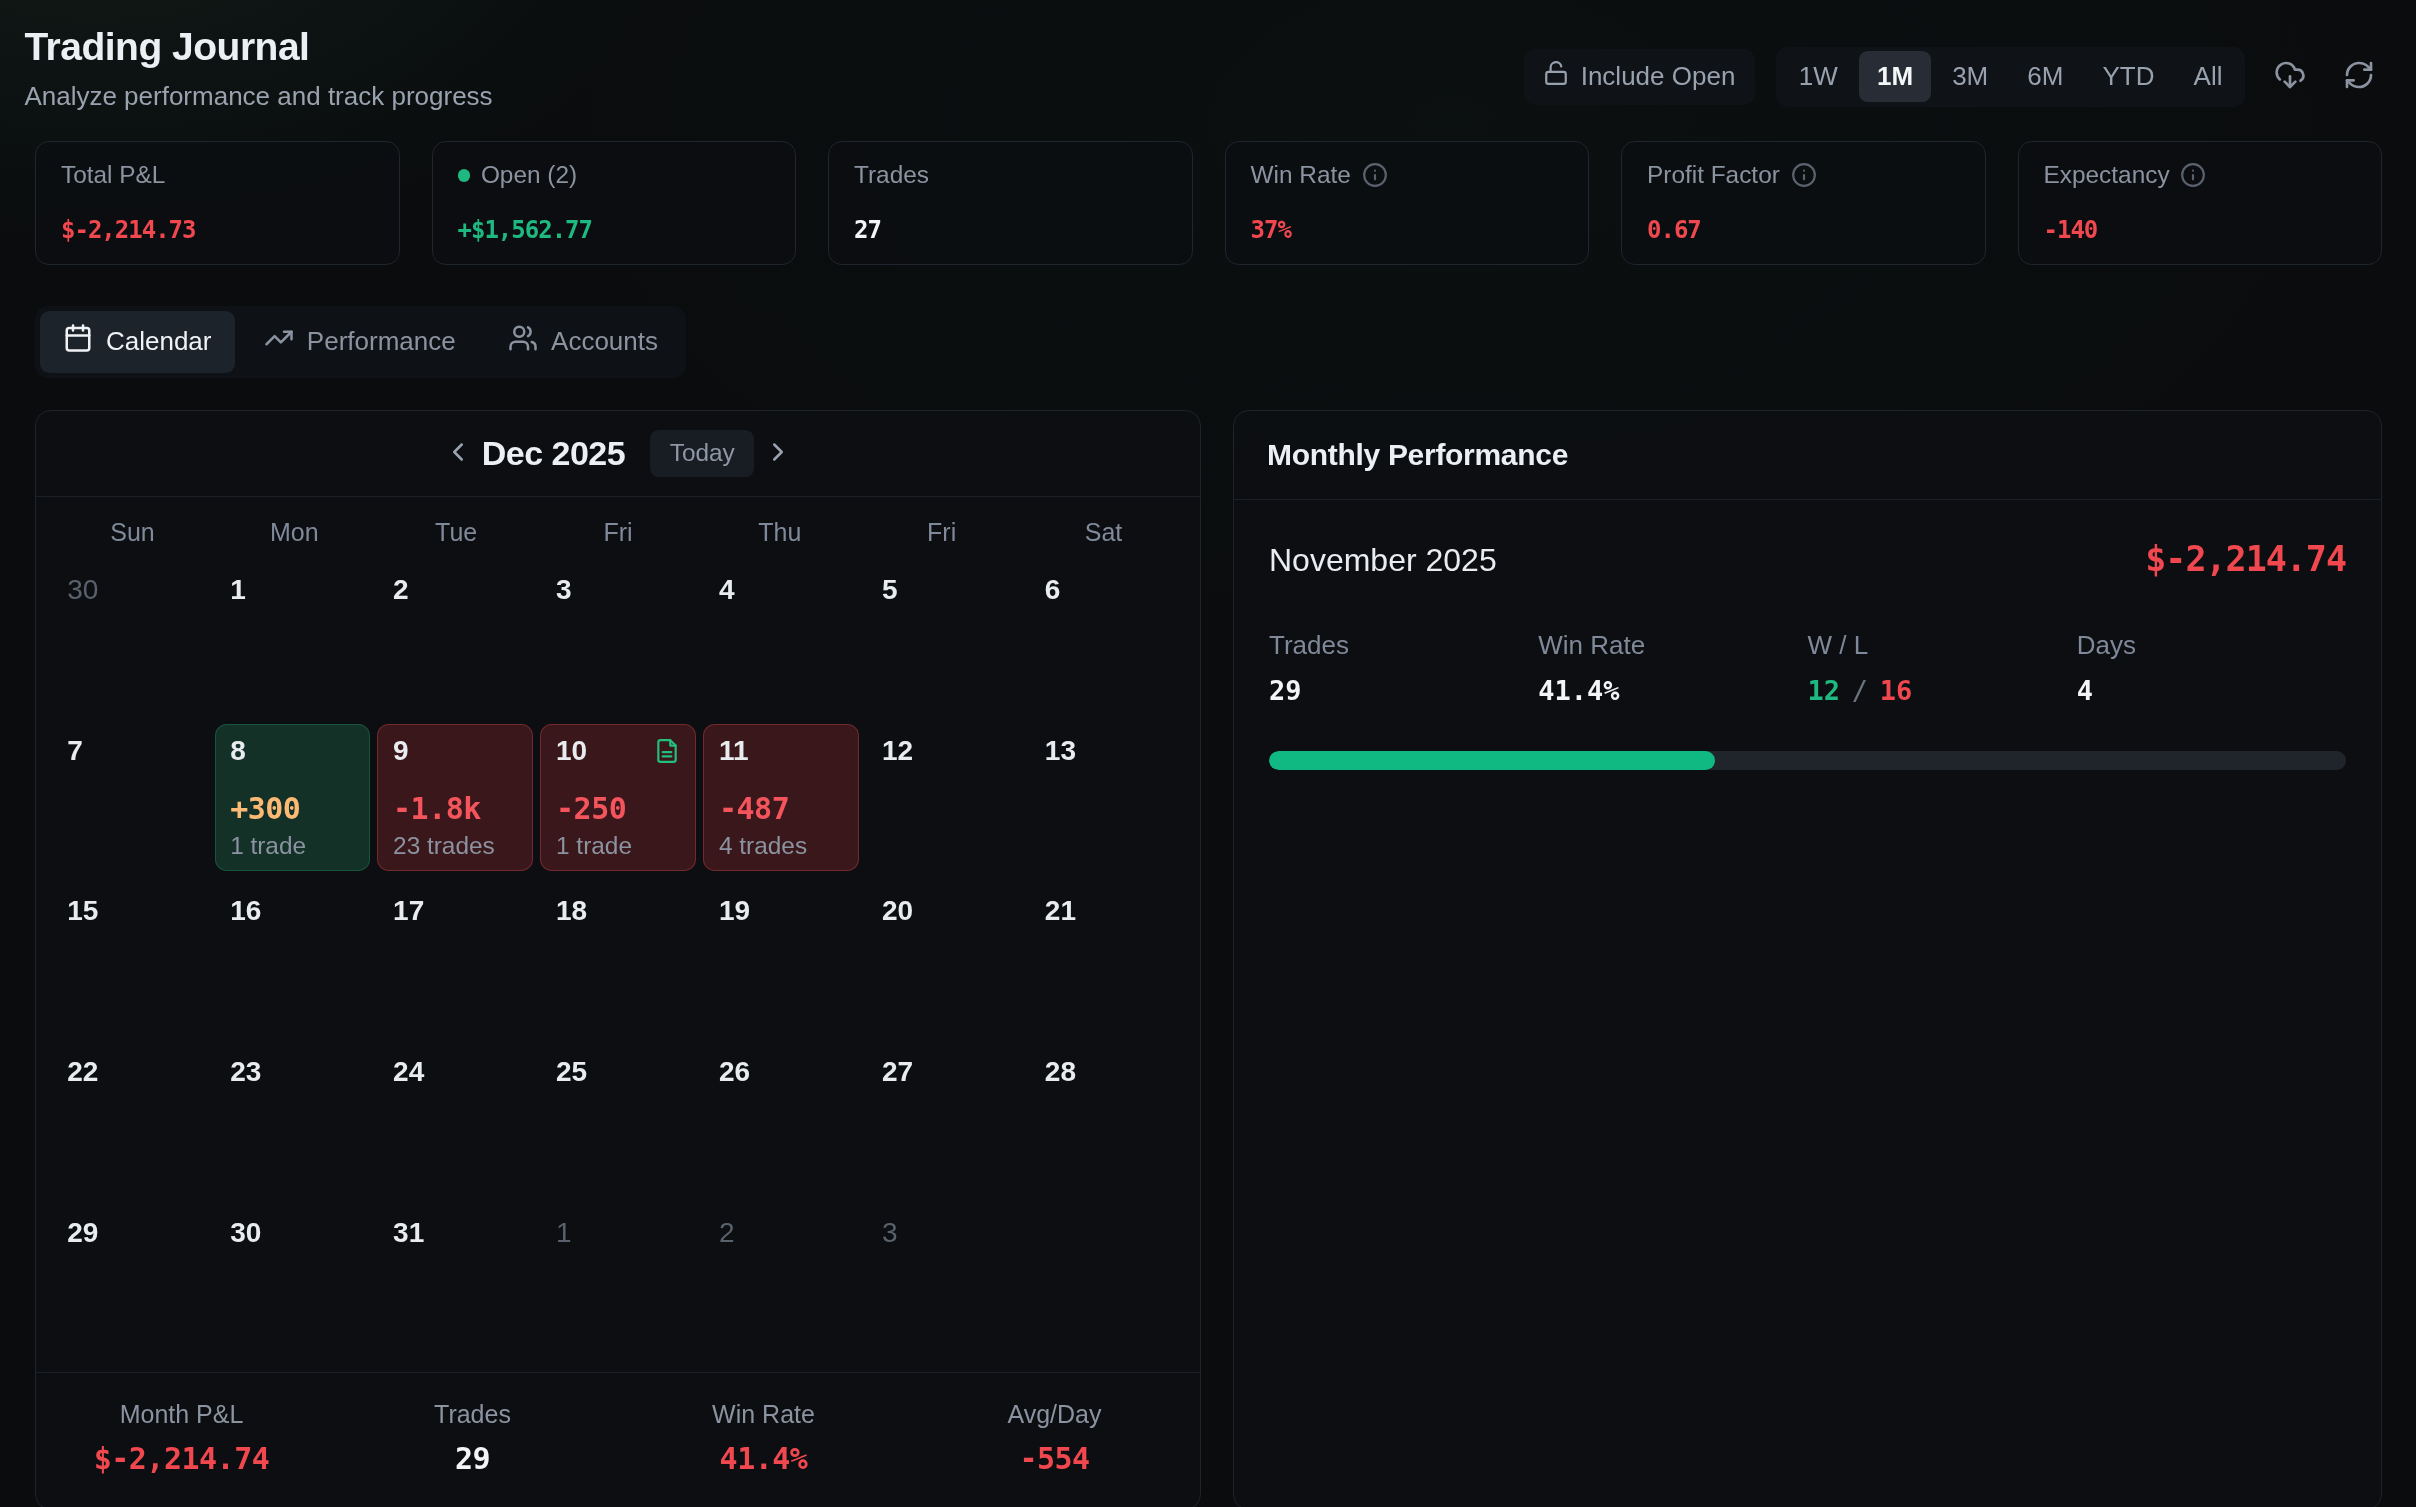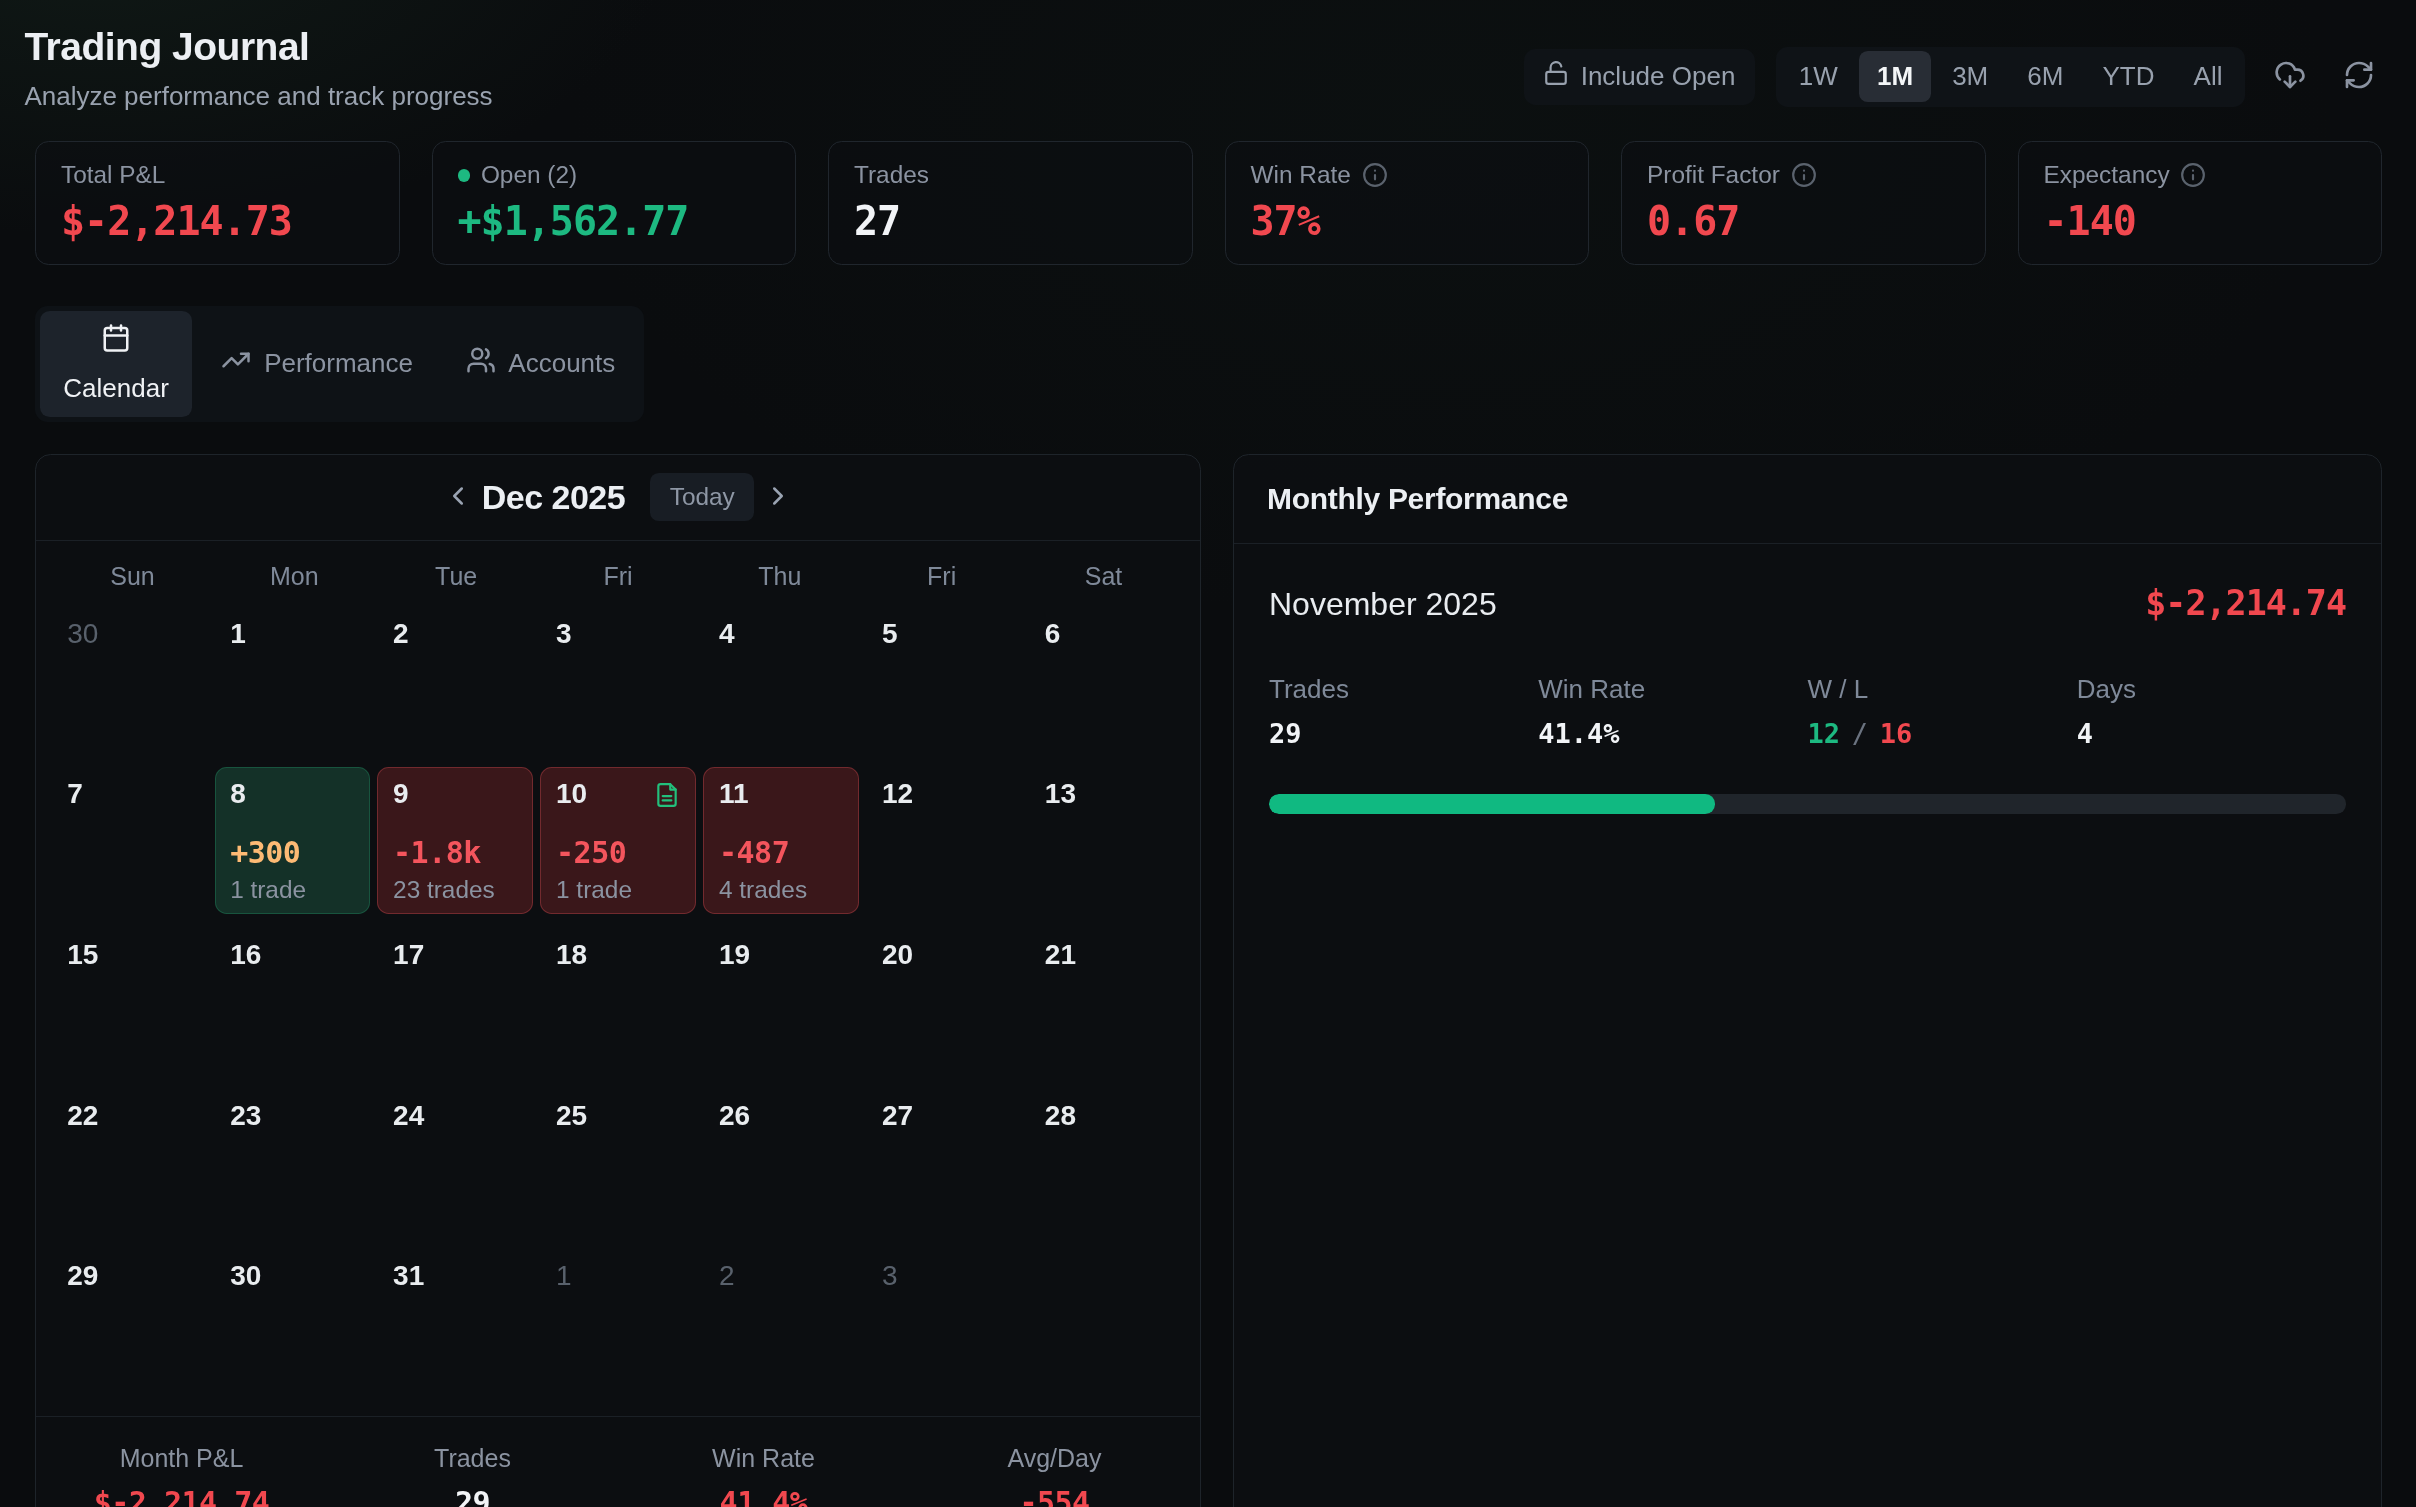--- a/index.html
+++ b/index.html
@@ -31,31 +31,31 @@
   .svg-30 { width:30px; height:30px; }
   .svg-32 { width:32px; height:32px; }
 
   
   .stats-row { display:flex; gap:32px; padding:0 35px; margin-top:29px; }
   .stat-card { flex:1; height:124px; border:1px solid #20262d; border-radius:13.7px;
     background:rgba(12,15,18,0.55); padding:19.5px 25px; display:flex; flex-direction:column; justify-content:space-between; }
   .stat-label-row { display:flex; align-items:center; gap:10.7px; font-size:24.4px; color:#8b93a1; }
   .open-dot { width:12.7px; height:12.7px; border-radius:50%; background:#1db981; display:inline-block; }
   .info-ic { color:#5a626d; display:inline-flex; }
-  .stat-value { font-size:40px; font-weight:700; letter-spacing:-1px; }
+  .stat-value { font-size:24px; font-weight:700; letter-spacing:-1px; }
   .v-neg { color:#f1484f; }
   .v-pos { color:#1db981; }
   .v-neu { color:#f2f4f7; }
 
   
   .tabs-row { padding:0 35px; margin-top:41px; }
   .tab-bar { display:inline-flex; align-items:center; gap:5.9px; background:#0e1216; border-radius:12.7px; padding:4.9px; }
   .tab { display:flex; align-items:center; gap:12.7px; border:none; background:transparent; color:#8b93a1;
     font-size:26px; padding:12.7px 23.4px; border-radius:9.8px; cursor:pointer; font-family:inherit; }
-  .tab.active { background:#1d232b; color:#f0f2f5;flex-direction:column; }
+  .tab.active { background:#1d232b; color:#f0f2f5; }
 
   
   .main { display:flex; gap:32px; padding:0 35px; margin-top:32px; height:1100px; }
   .panel { border:1px solid #1e242a; border-radius:15.6px; background:rgba(14,17,20,0.55); }
   .calendar-panel { width:1166px; display:flex; flex-direction:column; }
   .monthly-panel { flex:1; display:flex; flex-direction:column; }
 
   
   .cal-header { display:flex; align-items:center; justify-content:center;
     padding:17.6px 39px; border-bottom:1px solid #1b2026; min-height:86px; }

